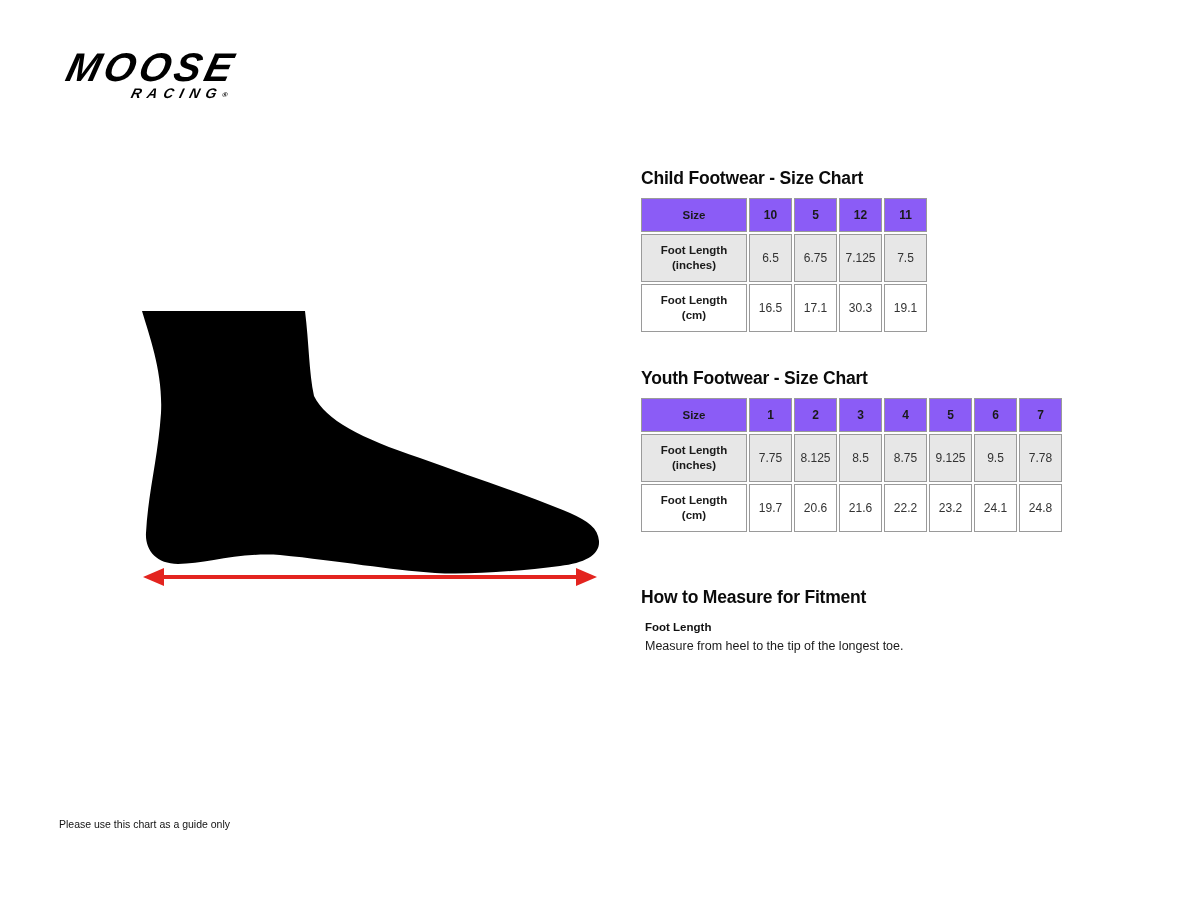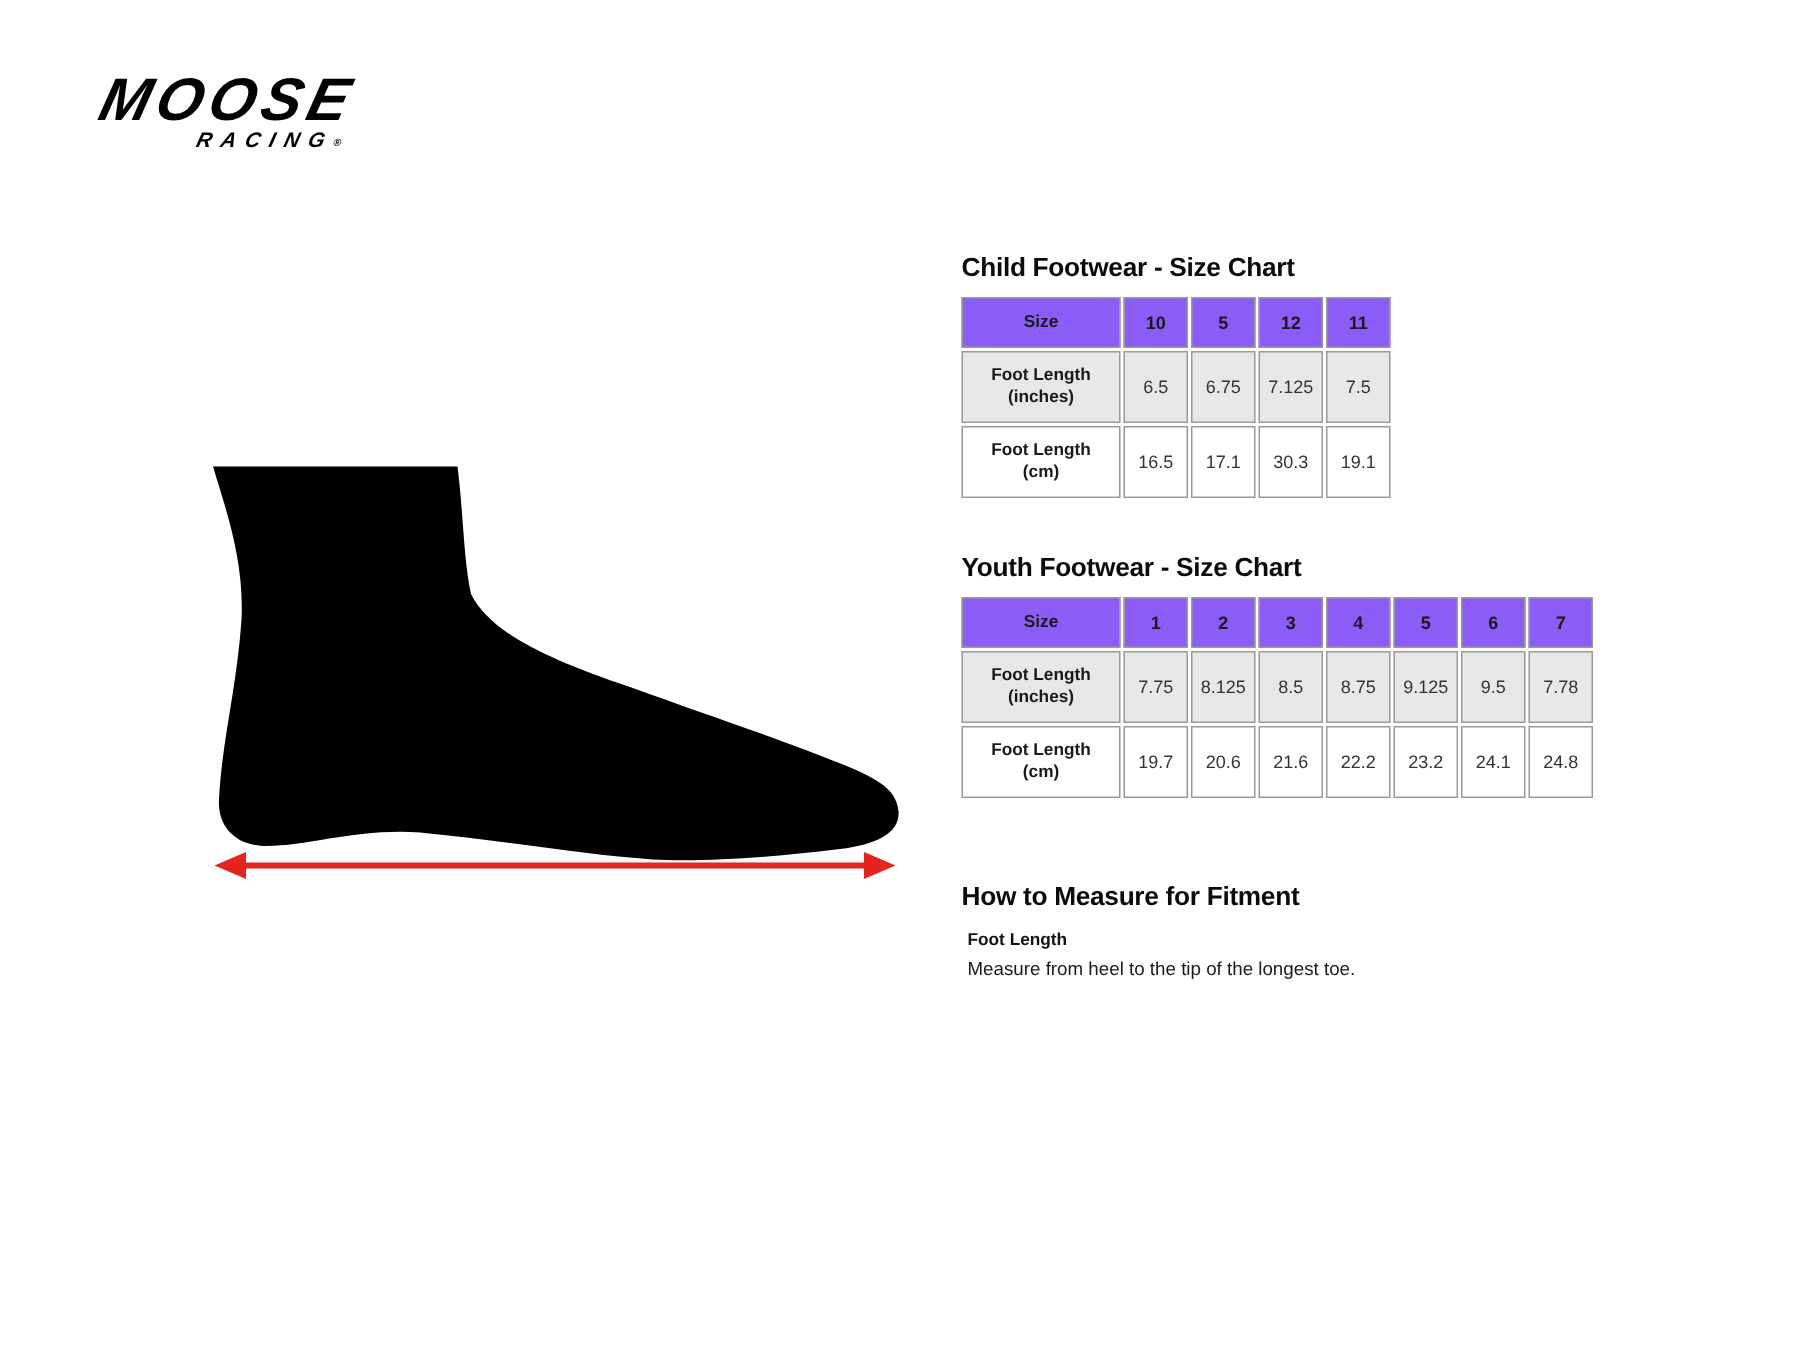--- a/index.html
+++ b/index.html
@@ -205,13 +205,14 @@
     <td>24.8</td>
   </tr>
 </tbody>
   </table>
 
 <div class="sec-title" id="measure-title">How to Measure for Fitment</div>
 <div class="measure-label">Foot Length</div>
 <div class="measure-text">Measure from heel to the tip of the longest toe.</div>
 
 <div class="footer">
+  <div>Please use this chart as a guide only</div>
 </div>
 
 </body></html>

